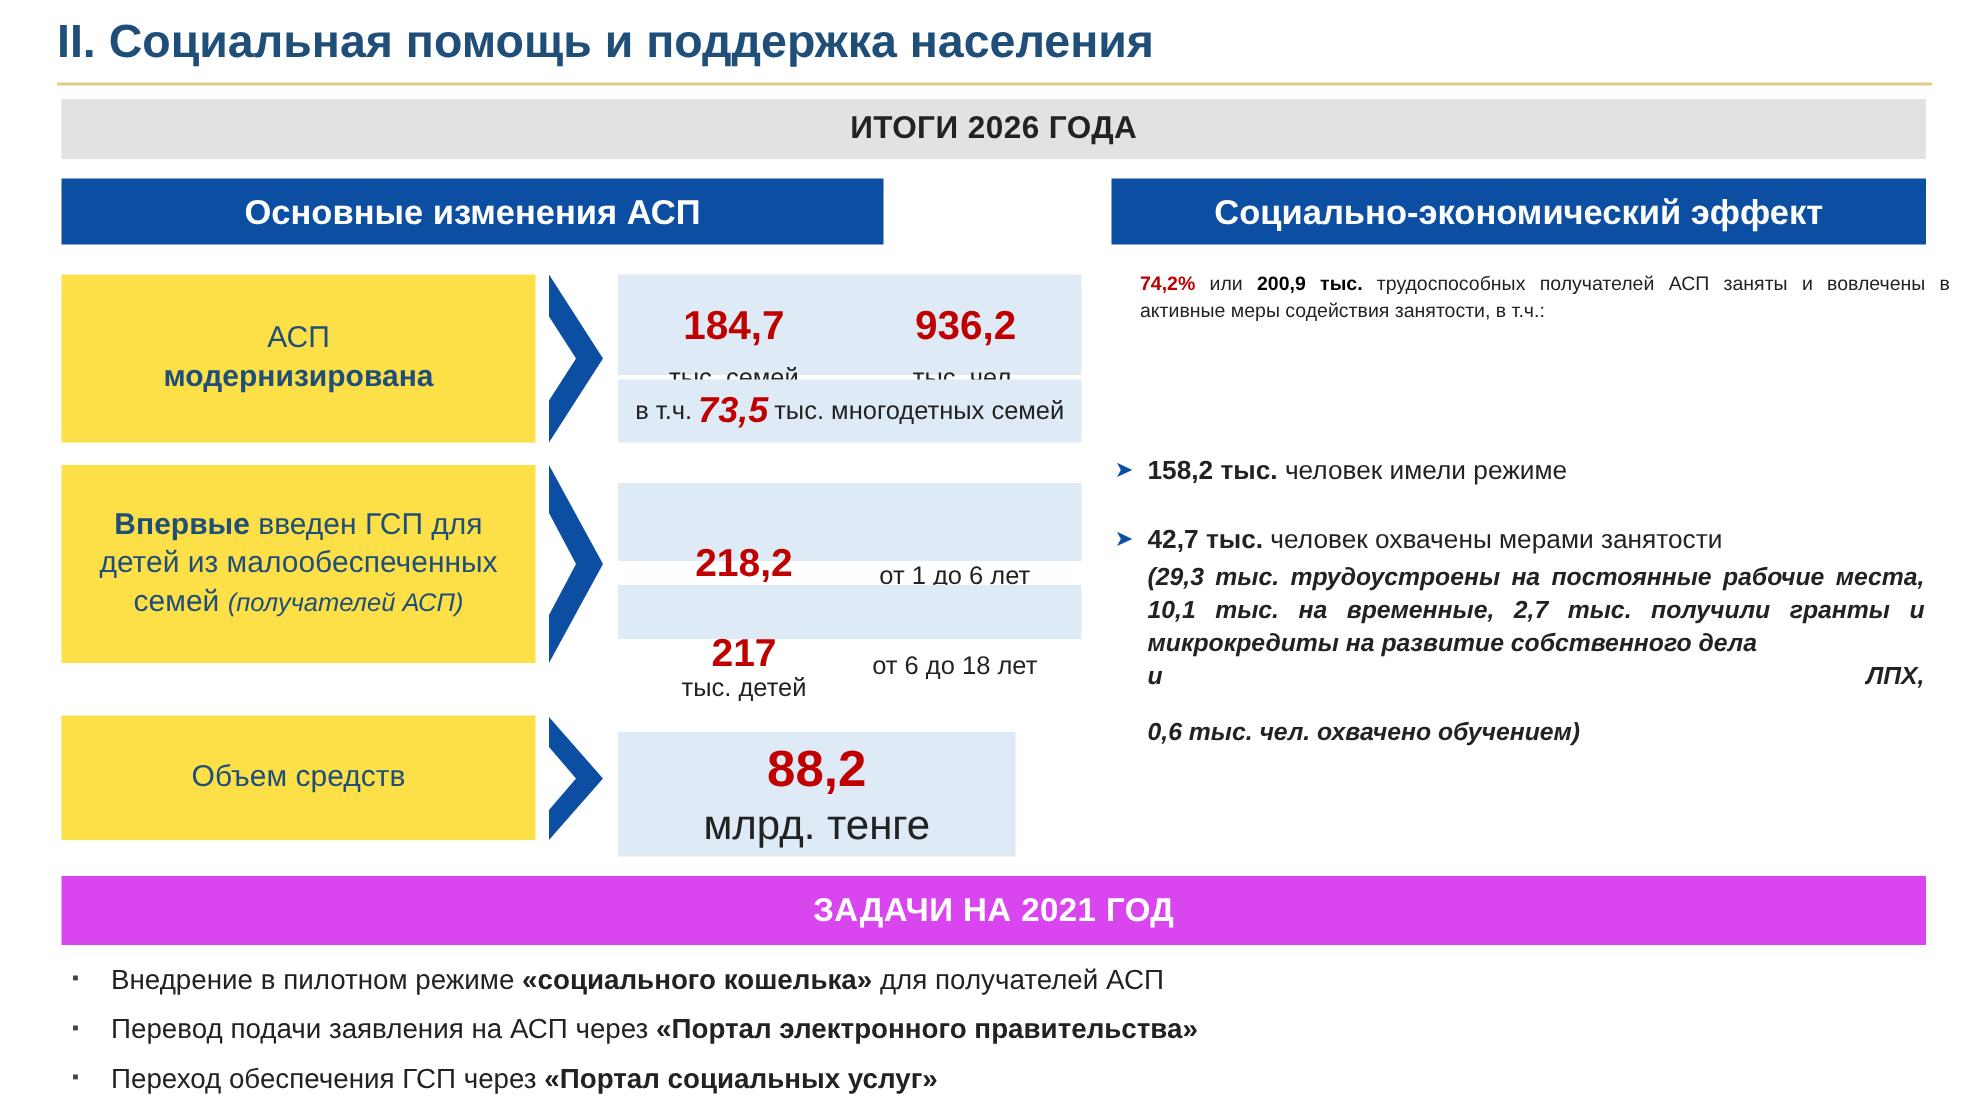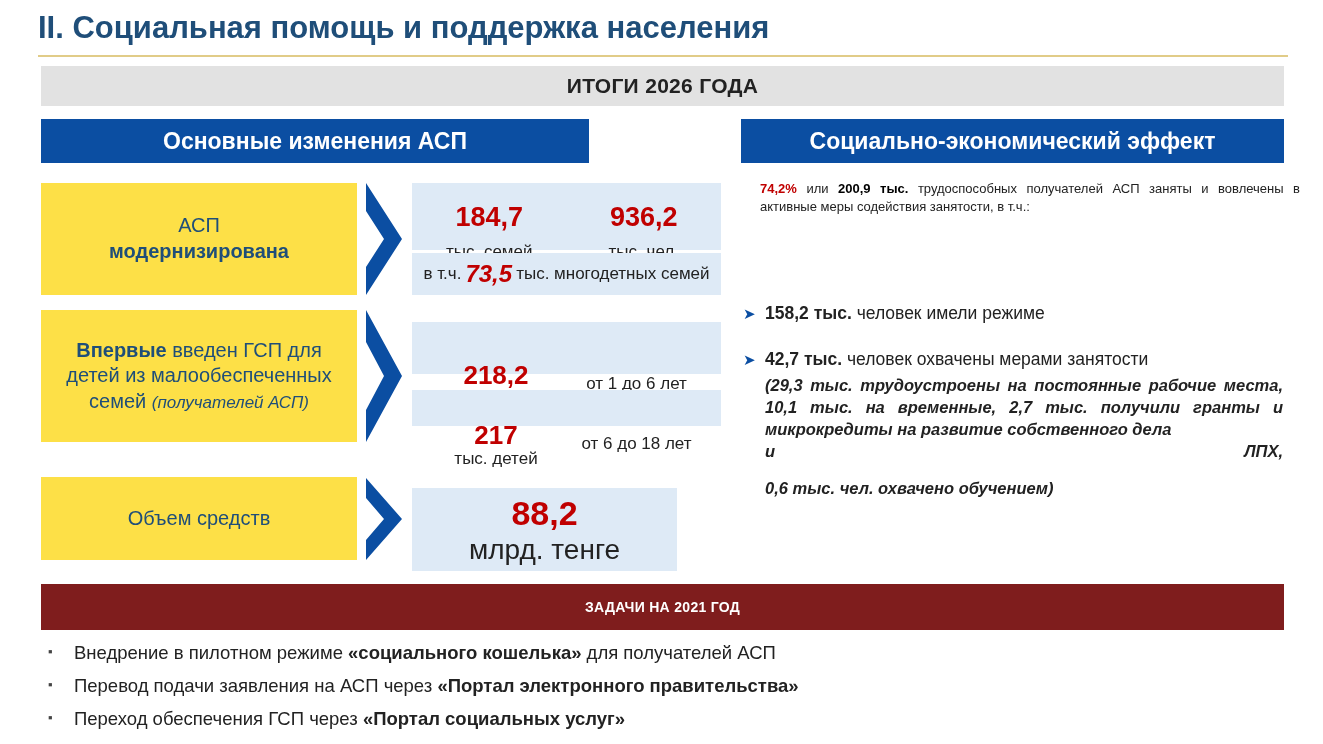--- a/index.html
+++ b/index.html
@@ -289,26 +289,26 @@
     margin-top: 14px;
   }
 
   
   #tasks-band {
     position: absolute;
     left: 41px;
     top: 584px;
     width: 1243px;
     height: 46px;
-    background: #7f1d1d;
+    background: #d946ef;
     display: flex;
     align-items: center;
     justify-content: center;
     color: #ffffff;
-    font-size: 14px;
+    font-size: 22px;
     font-weight: bold;
     letter-spacing: .3px;
   }
   .task-list {
     position: absolute;
     left: 48px;
     top: 641px;
     width: 1240px;
   }
   .task-item {

